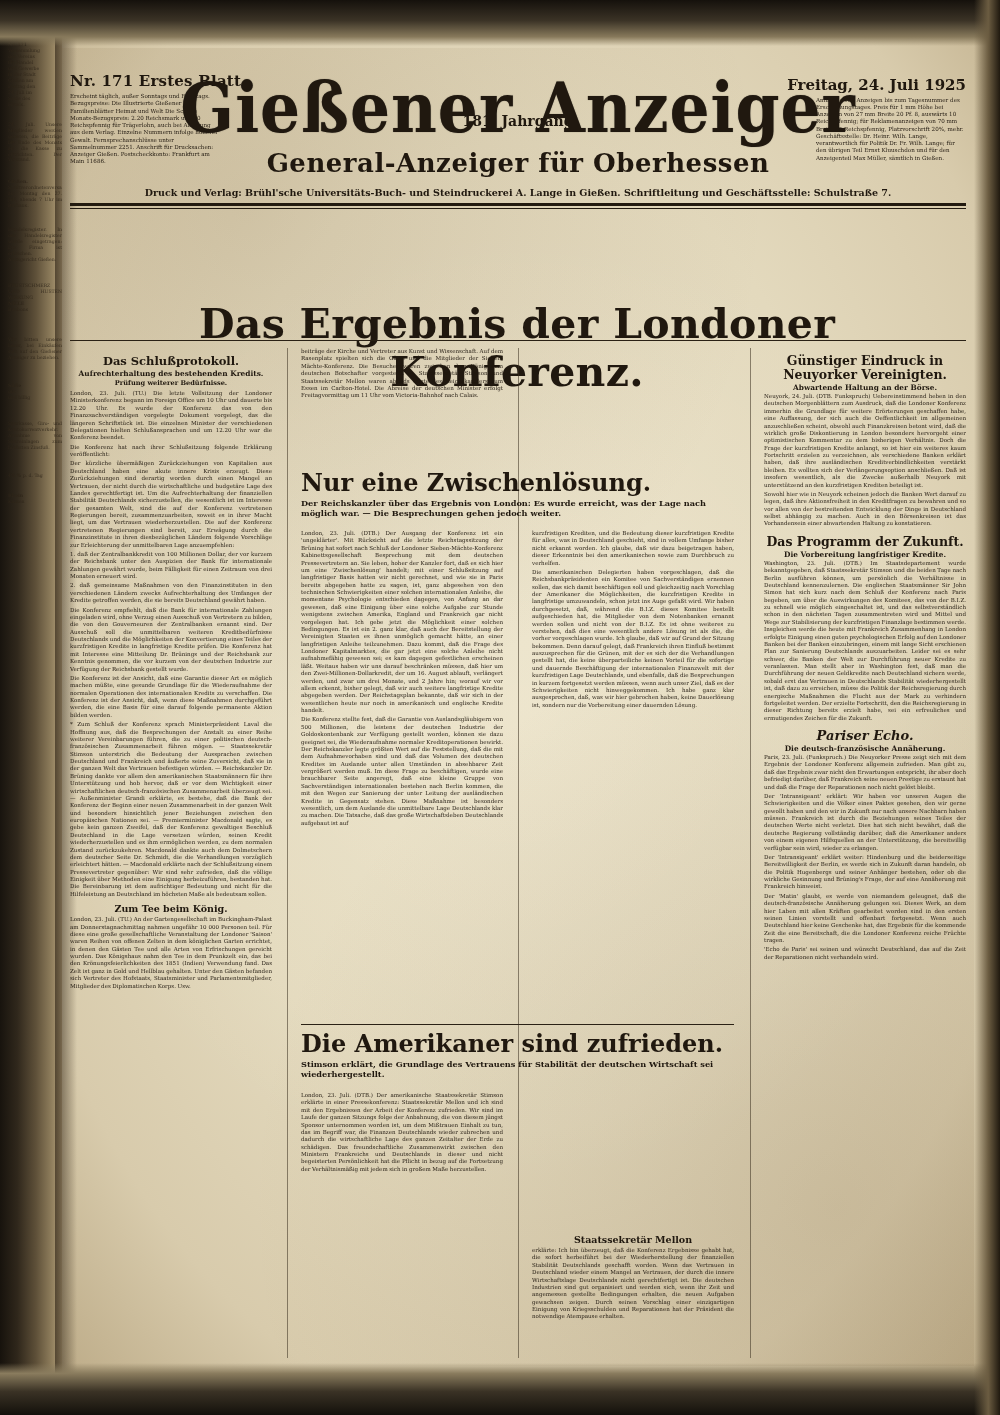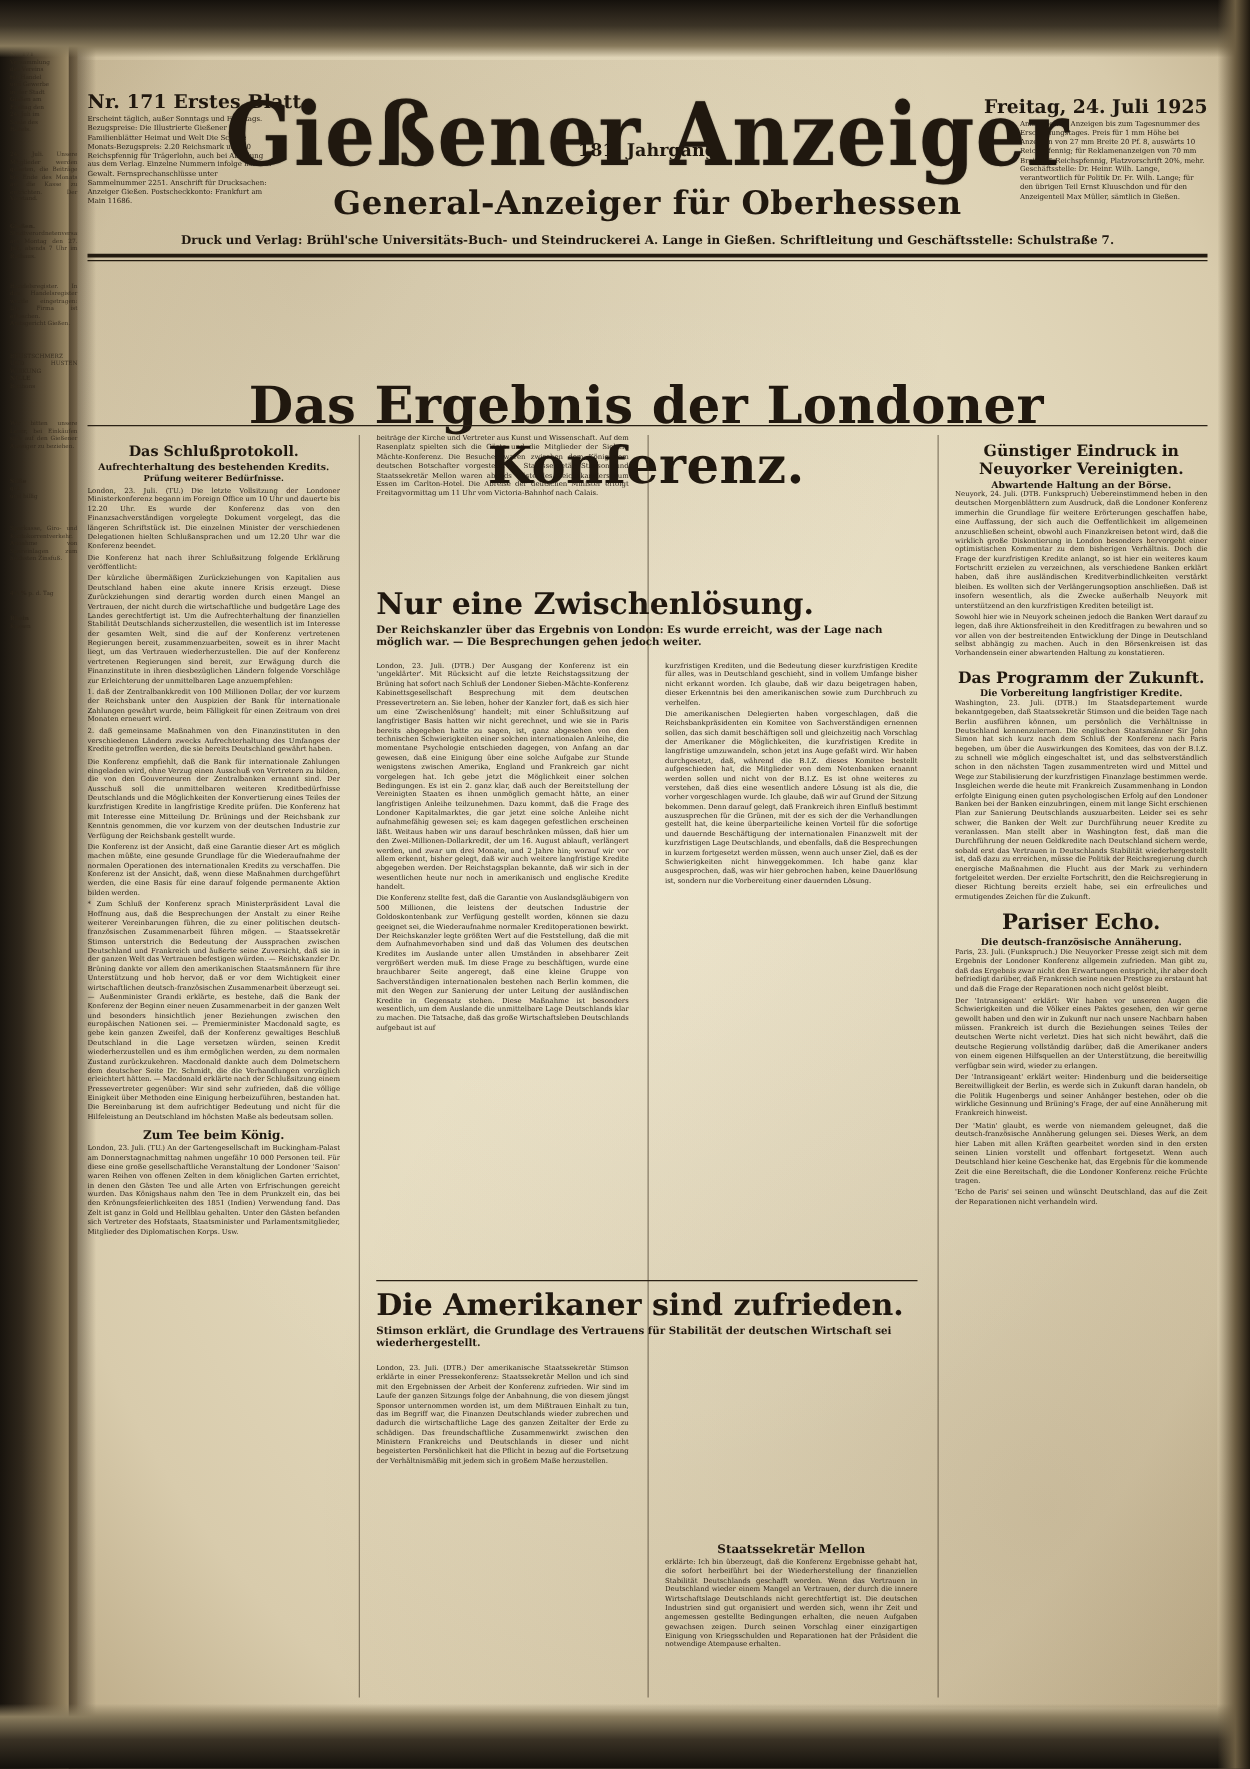--- a/index.html
+++ b/index.html
@@ -208,21 +208,21 @@
       </div>
 
       <div class="col c4">
         <div class="secTitle fraktur" style="font-size:12.5px;line-height:1.12;">Günstiger Eindruck in Neuyorker Vereinigten.</div>
         <div class="secSub fraktur">Abwartende Haltung an der Börse.</div>
         <p class="body">Neuyork, 24. Juli. (DTB. Funkspruch) Uebereinstimmend heben in den deutschen Morgenblättern zum Ausdruck, daß die Londoner Konferenz immerhin die Grundlage für weitere Erörterungen geschaffen habe, eine Auffassung, der sich auch die Oeffentlichkeit im allgemeinen anzuschließen scheint, obwohl auch Finanzkreisen betont wird, daß die wirklich große Diskontierung in London besonders hervorgeht einer optimistischen Kommentar zu dem bisherigen Verhältnis. Doch die Frage der kurzfristigen Kredite anlangt, so ist hier ein weiteres kaum Fortschritt erzielen zu verzeichnen, als verschiedene Banken erklärt haben, daß ihre ausländischen Kreditverbindlichkeiten verstärkt bleiben. Es wollten sich der Verlängerungsoption anschließen. Daß ist insofern wesentlich, als die Zwecke außerhalb Neuyork mit unterstützend an den kurzfristigen Krediten beteiligt ist.</p>
         <p class="body">Sowohl hier wie in Neuyork scheinen jedoch die Banken Wert darauf zu legen, daß ihre Aktionsfreiheit in den Kreditfragen zu bewahren und so vor allen von der bestreitenden Entwicklung der Dinge in Deutschland selbst abhängig zu machen. Auch in den Börsenkreisen ist das Vorhandensein einer abwartenden Haltung zu konstatieren.</p>
         <div class="secTitle fraktur" style="font-size:12.5px;">Das Programm der Zukunft.</div>
         <div class="secSub fraktur">Die Vorbereitung langfristiger Kredite.</div>
         <p class="body">Washington, 23. Juli. (DTB.) Im Staatsdepartement wurde bekanntgegeben, daß Staatssekretär Stimson und die beiden Tage nach Berlin ausführen können, um persönlich die Verhältnisse in Deutschland kennenzulernen. Die englischen Staatsmänner Sir John Simon hat sich kurz nach dem Schluß der Konferenz nach Paris begeben, um über die Auswirkungen des Komitees, das von der B.I.Z. zu schnell wie möglich eingeschaltet ist, und das selbstverständlich schon in den nächsten Tagen zusammentreten wird und Mittel und Wege zur Stabilisierung der kurzfristigen Finanzlage bestimmen werde. Insgleichen werde die heute mit Frankreich Zusammenhang in London erfolgte Einigung einen guten psychologischen Erfolg auf den Londoner Banken bei der Banken einzubringen, einem mit lange Sicht erschienen Plan zur Sanierung Deutschlands auszuarbeiten. Leider sei es sehr schwer, die Banken der Welt zur Durchführung neuer Kredite zu veranlassen. Man stellt aber in Washington fest, daß man die Durchführung der neuen Geldkredite nach Deutschland sichern werde, sobald erst das Vertrauen in Deutschlands Stabilität wiederhergestellt ist, daß dazu zu erreichen, müsse die Politik der Reichsregierung durch energische Maßnahmen die Flucht aus der Mark zu verhindern fortgeleitet werden. Der erzielte Fortschritt, den die Reichsregierung in dieser Richtung bereits erzielt habe, sei ein erfreuliches und ermutigendes Zeichen für die Zukunft.</p>
-        <div class="secTitle fraktur" style="font-size:17px;">Pariser Echo.</div>
+        <div class="secTitle fraktur" style="font-size:13px;font-style:italic;">Pariser Echo.</div>
         <div class="secSub fraktur">Die deutsch-französische Annäherung.</div>
         <p class="body">Paris, 23. Juli. (Funkspruch.) Die Neuyorker Presse zeigt sich mit dem Ergebnis der Londoner Konferenz allgemein zufrieden. Man gibt zu, daß das Ergebnis zwar nicht den Erwartungen entspricht, ihr aber doch befriedigt darüber, daß Frankreich seine neuen Prestige zu erstaunt hat und daß die Frage der Reparationen noch nicht gelöst bleibt.</p>
         <p class="body">Der 'Intransigeant' erklärt: Wir haben vor unseren Augen die Schwierigkeiten und die Völker eines Paktes gesehen, den wir gerne gewollt haben und den wir in Zukunft nur nach unsere Nachbarn haben müssen. Frankreich ist durch die Beziehungen seines Teiles der deutschen Werte nicht verletzt. Dies hat sich nicht bewährt, daß die deutsche Regierung vollständig darüber, daß die Amerikaner anders von einem eigenen Hilfsquellen an der Unterstützung, die bereitwillig verfügbar sein wird, wieder zu erlangen.</p>
         <p class="body">Der 'Intransigeant' erklärt weiter: Hindenburg und die beiderseitige Bereitwilligkeit der Berlin, es werde sich in Zukunft daran handeln, ob die Politik Hugenbergs und seiner Anhänger bestehen, oder ob die wirkliche Gesinnung und Brüning's Frage, der auf eine Annäherung mit Frankreich hinweist.</p>
         <p class="body">Der 'Matin' glaubt, es werde von niemandem geleugnet, daß die deutsch-französische Annäherung gelungen sei. Dieses Werk, an dem hier Laben mit allen Kräften gearbeitet worden sind in den ersten seinen Linien vorstellt und offenbart fortgesetzt. Wenn auch Deutschland hier keine Geschenke hat, das Ergebnis für die kommende Zeit die eine Bereitschaft, die die Londoner Konferenz reiche Früchte tragen.</p>
         <p class="body">'Echo de Paris' sei seinen und wünscht Deutschland, das auf die Zeit der Reparationen nicht verhandeln wird.</p>
       </div>
 
       <div class="span2" style="left:231px;top:116px;">
         <div class="bigHeadWide fraktur">Nur eine Zwischenlösung.</div>

